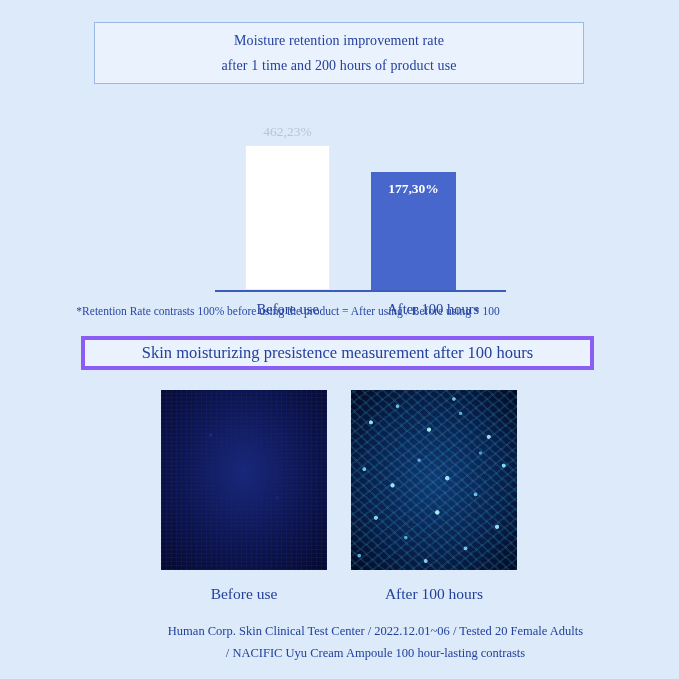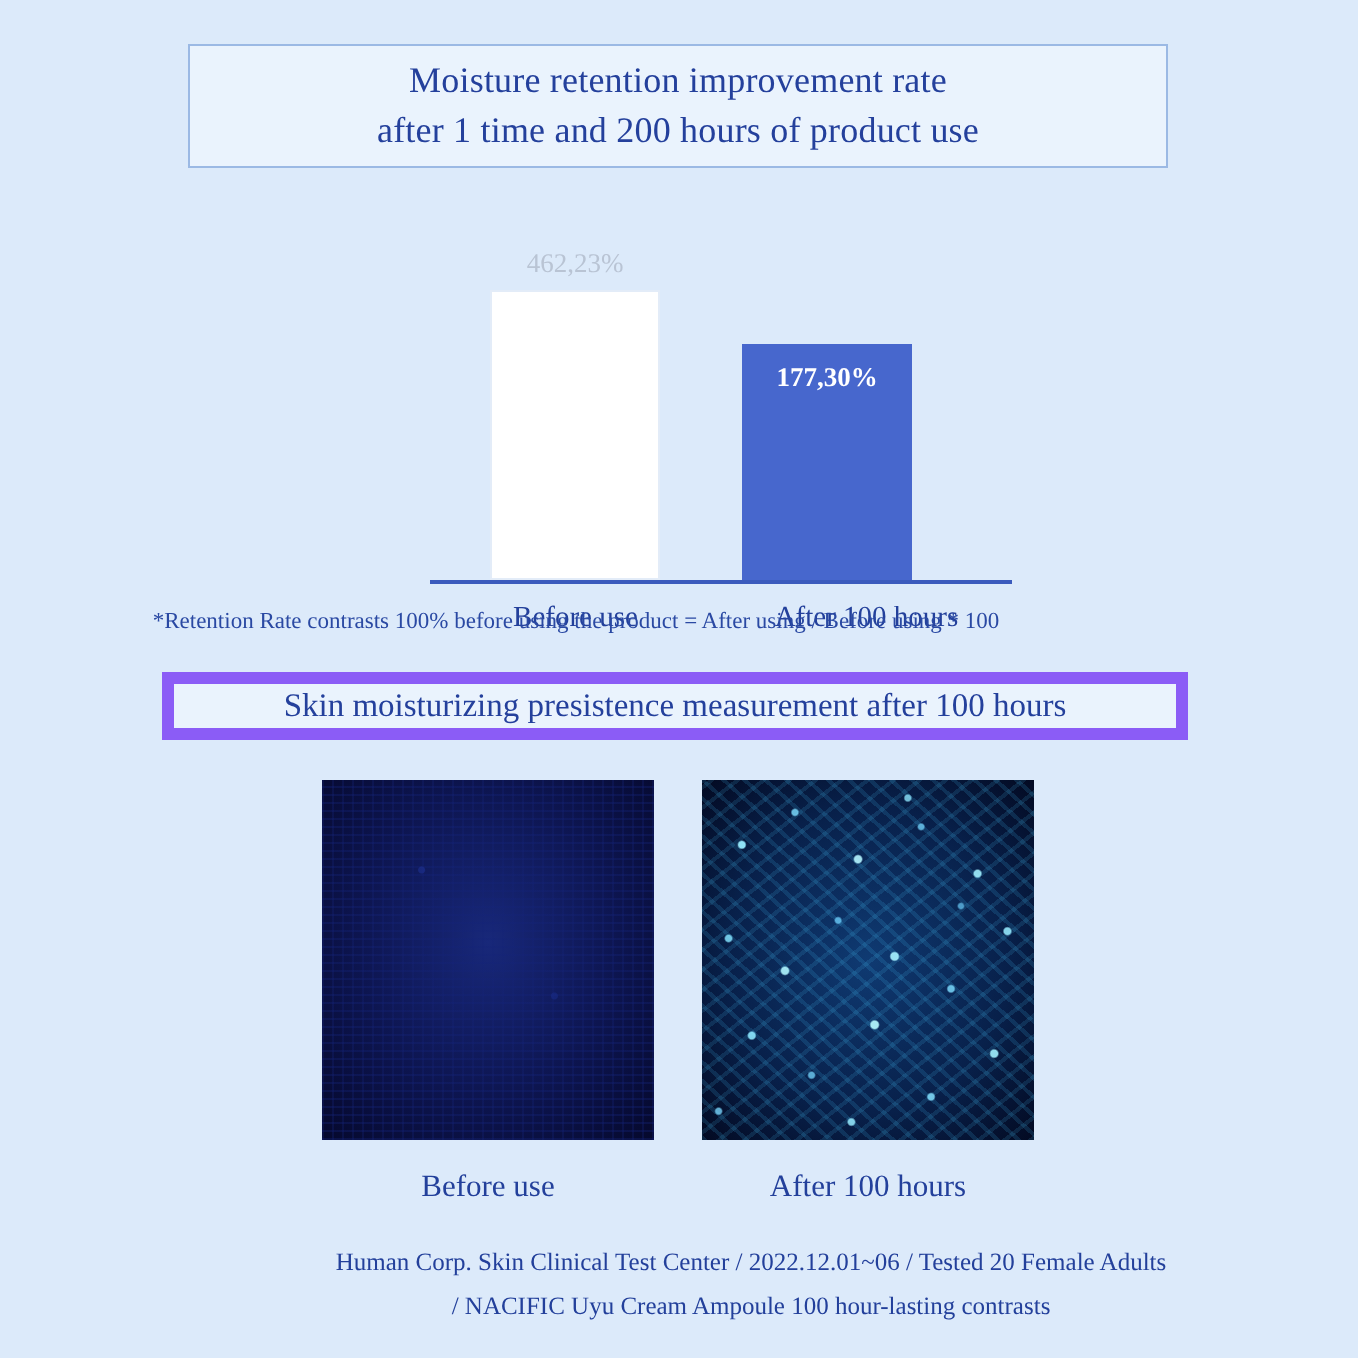--- a/index.html
+++ b/index.html
@@ -30,21 +30,21 @@
     height: 62px;
     border: 1px solid #9bb9e4;
     background: #eaf3fd;
     box-sizing: border-box;
     display: flex;
     flex-direction: column;
     align-items: center;
     justify-content: center;
   }
   .title-line {
-    font-size: 18px;
+    font-size: 14px;
     line-height: 25px;
     color: #24409c;
     letter-spacing: 0.1px;
     white-space: nowrap;
   }
 
   
   .chart {
     position: absolute;
     left: 17px;
@@ -122,21 +122,21 @@
     color: #2a49a3;
   }
 
   
   .section-box {
     position: absolute;
     left: 81px;
     top: 336px;
     width: 513px;
     height: 34px;
-    border: 6px solid #8b5cf6;
+    border: 4px solid #8b5cf6;
     background: #eaf3fd;
     box-sizing: border-box;
     display: flex;
     align-items: center;
     justify-content: center;
   }
   .section-box-text {
     font-size: 16.5px;
     color: #24409c;
     white-space: nowrap;

